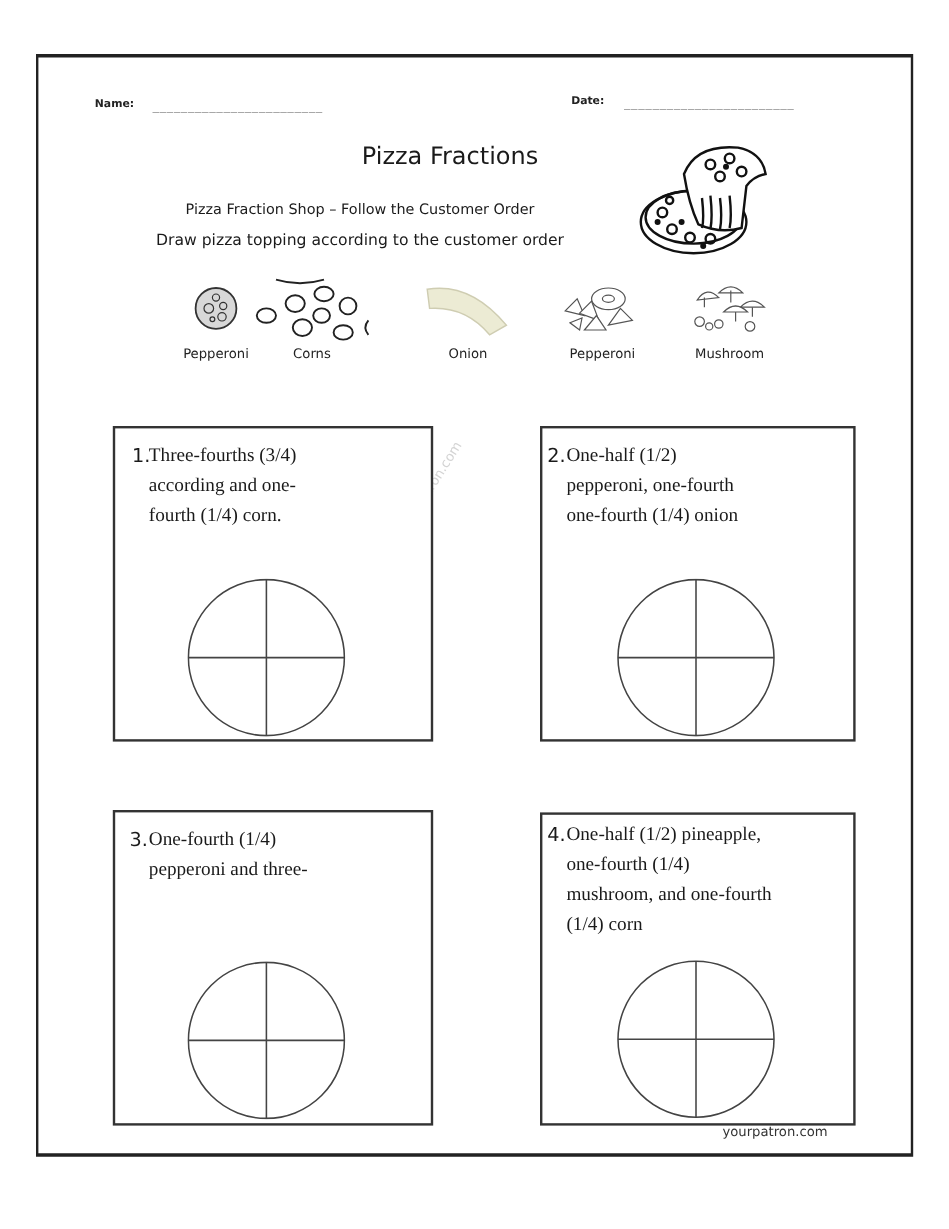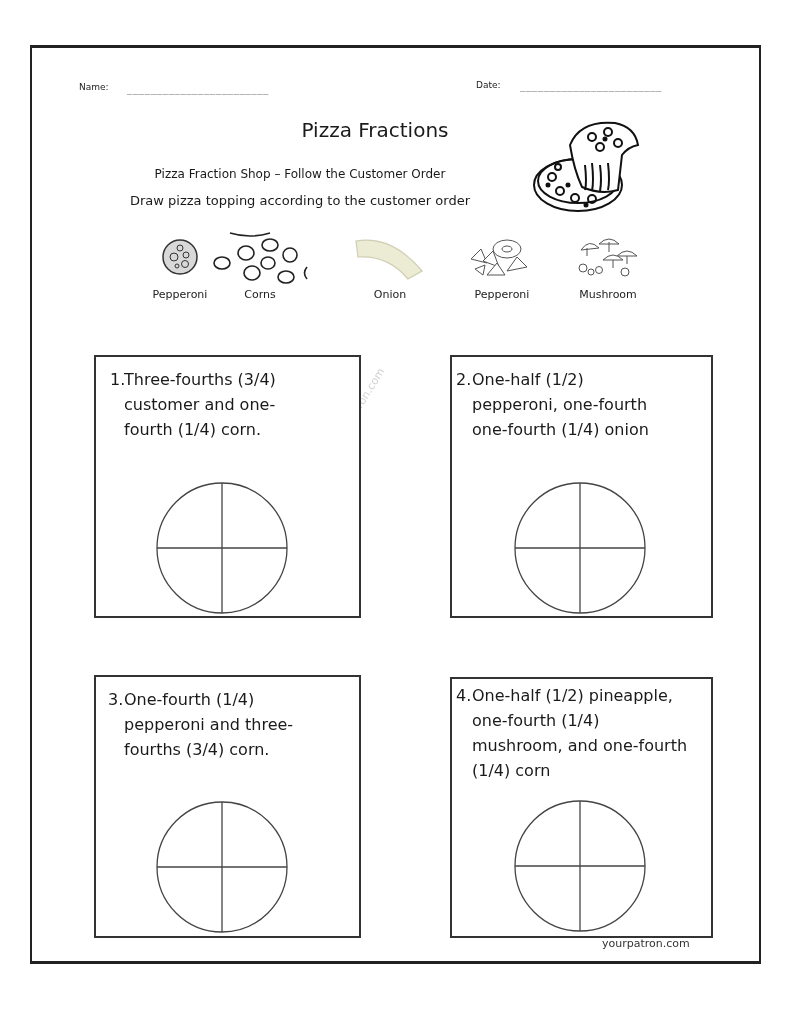--- a/index.html
+++ b/index.html
@@ -1,36 +1,36 @@
 <!DOCTYPE html>
 <html><head>
 <meta charset="utf-8">
 <style>
   html, body { margin: 0; padding: 0; background: #ffffff; }
   body { width: 791px; height: 1024px; position: relative; overflow: hidden;
          font-family: "DejaVu Sans", "Liberation Sans", sans-serif; color: #1a1a1a; }
   .page-border { position: absolute; left: 30px; top: 45px; width: 731px; height: 919px;
                  border: 2px solid #222; border-top-width: 3px; border-bottom-width: 3px; box-sizing: border-box; }
-  .name-label, .date-label { position: absolute; font-size: 9px; font-weight: normal; color: #222; }
+  .name-label, .date-label { position: absolute; font-size: 9px; font-weight: bold; color: #222; }
   .name-label { left: 79px; top: 82px; }
   .date-label { left: 476px; top: 80px; }
   .dash-line { position: absolute; font-size: 9px; letter-spacing: 0.5px; color: #333; font-family: "DejaVu Sans Mono", monospace; }
   .name-line { left: 127px; top: 85px; }
   .date-line { left: 520px; top: 82px; }
   .title { position: absolute; left: 0; width: 750px; top: 118px; text-align: center; font-size: 20px; color: #1a1a1a; }
   .subtitle { position: absolute; left: 70px; width: 460px; top: 167px; text-align: center; font-size: 12px; }
   .instructions { position: absolute; left: 70px; width: 460px; top: 193px; text-align: center; font-size: 13px; }
   .pizza-art { position: absolute; left: 530px; top: 115px; width: 115px; height: 105px; }
   .topping { position: absolute; top: 228px; text-align: center; }
   .topping .pic { height: 58px; display: flex; align-items: center; justify-content: center; }
   .topping .label { font-size: 11px; margin-top: 2px; color: #222; }
   .box { position: absolute; border: 2px solid #333; box-sizing: border-box; background: #fff; }
   .box .q { position: absolute; left: 14px; top: 10px; font-size: 16px; line-height: 25px; color: #1a1a1a; }
   .box .q .num { position: absolute; left: 0; top: 0; }
-  .box .q .text { display: block; padding-left: 14px; }
+  .box .q .text { display: block; padding-left: 14px; font-family: Liberation Serif, serif; }
   .circle { position: absolute; width: 132px; height: 132px; }
   .watermark { position: absolute; left: 330px; top: 440px; font-size: 11px; color: #d4d4d4;
                transform: rotate(-58deg); transform-origin: left top; white-space: nowrap; }
   .footer { position: absolute; left: 602px; top: 937px; font-size: 11px; color: #333; }
 </style>
 </head>
 <body>
 
 <div class="page-border"></div>
 
@@ -135,21 +135,21 @@
   </div>
   <div class="label">Mushroom</div>
 </div>
 
 <div class="watermark">yourpatron.com</div>
 
 <div class="box" style="left:94px;top:355px;width:267px;height:263px">
   <div class="q">
     <span class="num">1.</span>
     <span class="text">Three-fourths (3/4)</span>
-    <span class="text">customer and one-</span>
+    <span class="text">according and one-</span>
     <span class="text">fourth (1/4) corn.</span>
   </div>
   <svg class="circle" style="left:60px;top:125px" viewBox="0 0 132 132">
     <circle cx="66" cy="66" r="65" fill="none" stroke="#444" stroke-width="1.3"></circle>
       <line x1="66" y1="1" x2="66" y2="131" stroke="#444" stroke-width="1.3"></line>
       <line x1="1" y1="66" x2="131" y2="66" stroke="#444" stroke-width="1.3"></line>
   </svg>
 </div>
 
 <div class="box" style="left:450px;top:355px;width:263px;height:263px">
@@ -164,21 +164,20 @@
       <line x1="66" y1="1" x2="66" y2="131" stroke="#444" stroke-width="1.3"></line>
       <line x1="1" y1="66" x2="131" y2="66" stroke="#444" stroke-width="1.3"></line>
   </svg>
 </div>
 
 <div class="box" style="left:94px;top:675px;width:267px;height:263px">
   <div class="q" style="left:12px">
     <span class="num">3.</span>
     <span class="text" style="padding-left:16px">One-fourth (1/4)</span>
     <span class="text" style="padding-left:16px">pepperoni and three-</span>
-    <span class="text" style="padding-left:16px">fourths (3/4) corn.</span>
   </div>
   <svg class="circle" style="left:60px;top:124px" viewBox="0 0 132 132">
     <circle cx="66" cy="66" r="65" fill="none" stroke="#444" stroke-width="1.3"></circle>
       <line x1="66" y1="1" x2="66" y2="131" stroke="#444" stroke-width="1.3"></line>
       <line x1="1" y1="66" x2="131" y2="66" stroke="#444" stroke-width="1.3"></line>
   </svg>
 </div>
 
 <div class="box" style="left:450px;top:677px;width:263px;height:261px">
   <div class="q" style="left:4px;top:4px">

